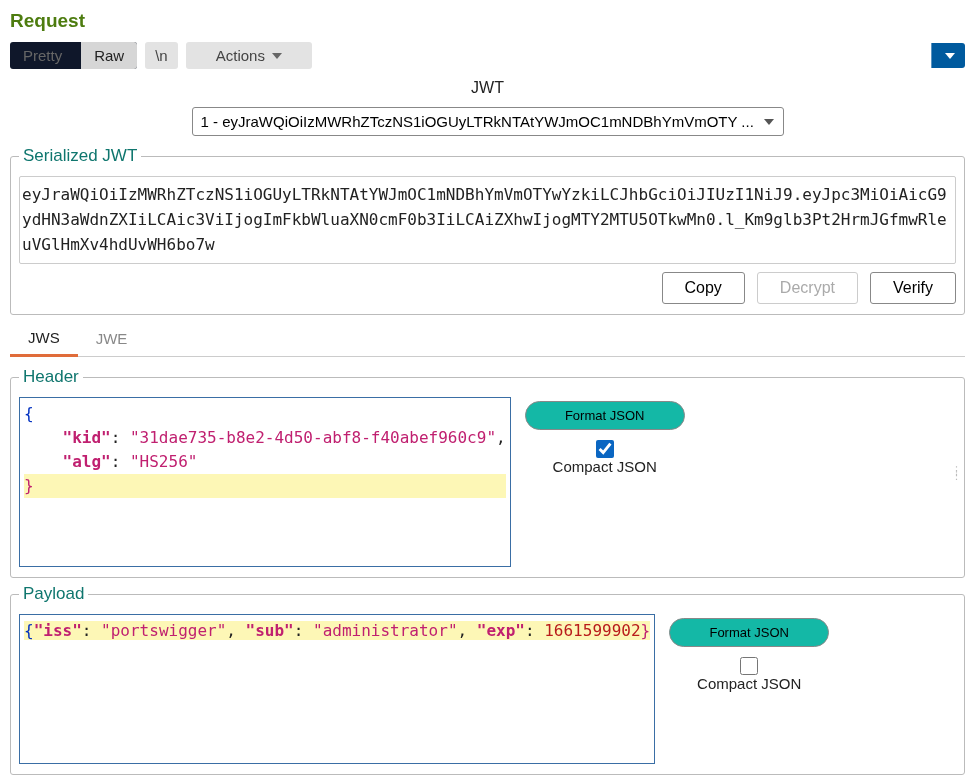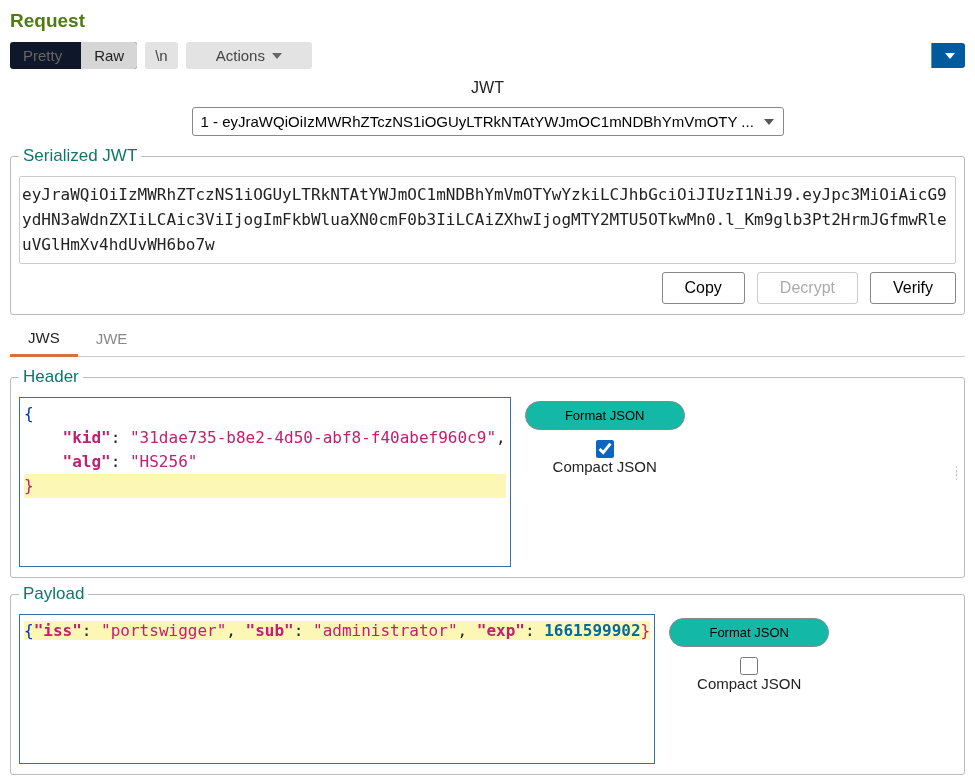--- a/index.html
+++ b/index.html
@@ -42,21 +42,21 @@
 .json-area.payload { min-height:150px; }
 .side-controls { width:160px; display:flex; flex-direction:column; gap:10px; padding-top:4px;}
 .side-btn { border:1px solid #888; border-radius:15px; padding:6px 8px; font-size:13px; background:#14b8a6; cursor:pointer;}
 .chk { display:flex; align-items:center; gap:0; font-size:15px;flex-direction:column;}
 .chk input { width:18px; height:18px; accent-color:#0a66c2;}
 
 .hl { background:#fdf7b6; display:inline; }
 .brace { color:#0030c0; }
 .key { color:#c02070; font-weight:600;}
 .str { color:#c02070; }
-.num { color:#0369a1;font-weight:bold; }
+.num { color:#b91c1c; }
 .punc-brace { color:#c02070; }
 
 .drag-dots { position:absolute; right:2px; top:50%; transform:translateY(-50%); color:#bbb; font-size:11px; line-height:5px; letter-spacing:1px;}
 .rel { position:relative;}
 
 .chev { display:inline-block; width:0;height:0;border-left:5px solid transparent;border-right:5px solid transparent;border-top:6px solid #666; vertical-align:middle; margin-left:3px;}
 .chev.white { border-top-color:#fff;}
 </style>
 </head>
 <body>

